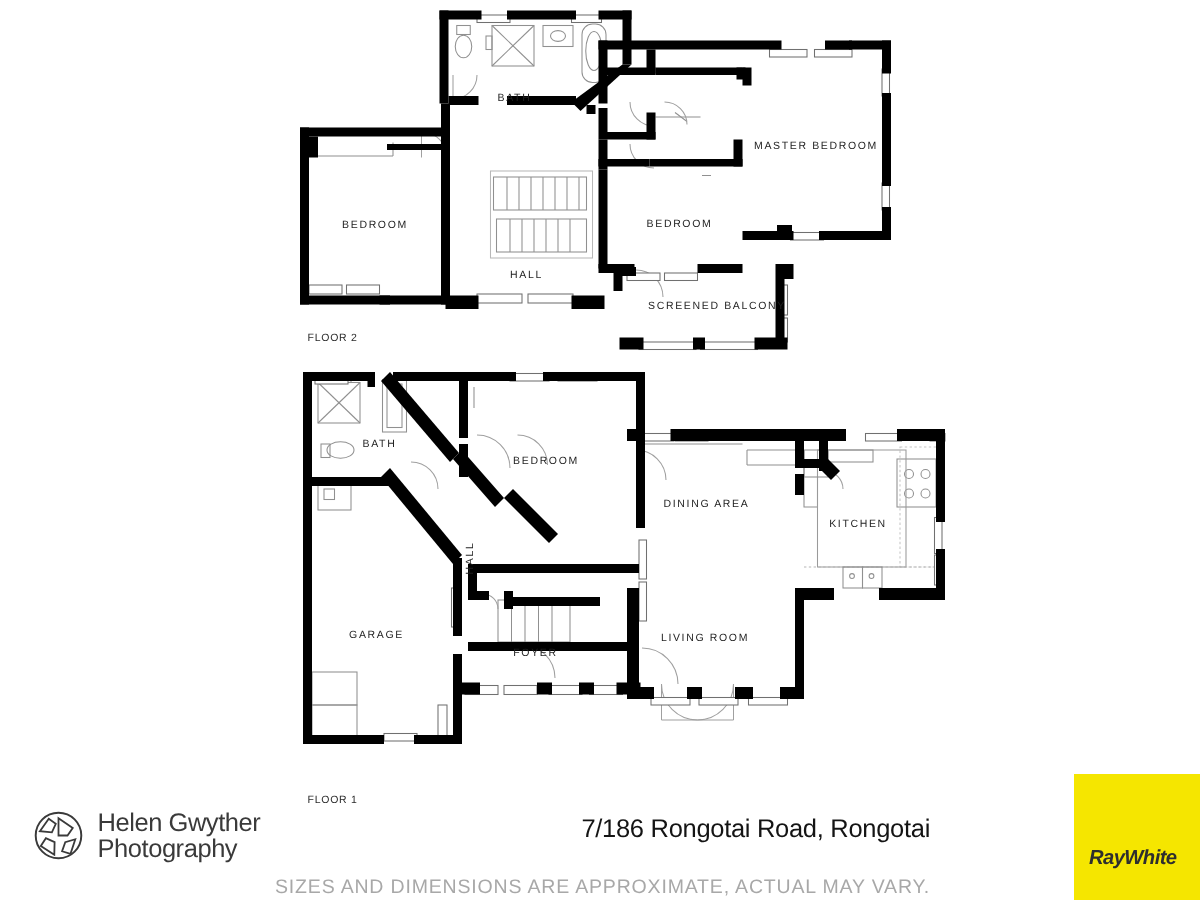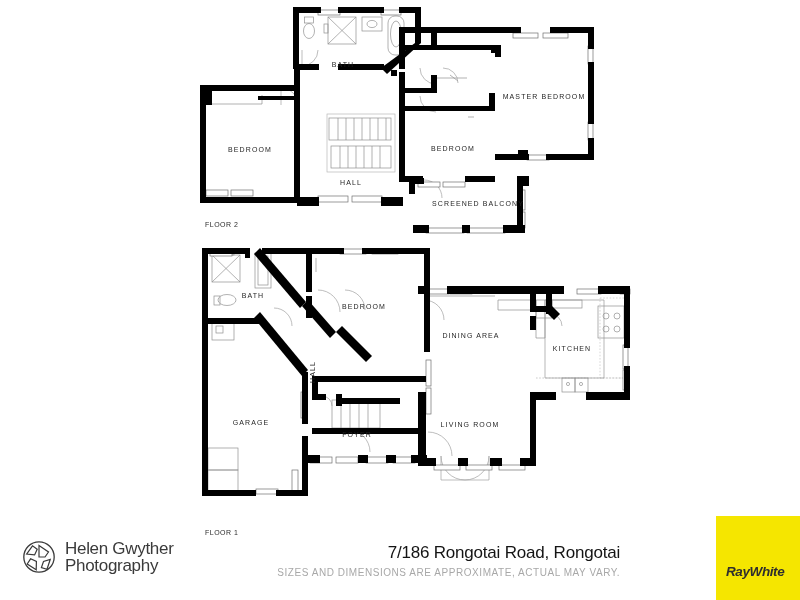--- a/index.html
+++ b/index.html
@@ -60,22 +60,22 @@
     width: 440px;
     text-align: right;
   }
   .plan-title {
     font-size: 17px;
     color: #141414;
     font-family: "Liberation Sans", sans-serif;
     letter-spacing: -0.2px;
   }
   .plan-subtitle {
-    margin-top: 4px;
-    font-size: 10px;
+    margin-top: 20px;
+    font-size: 13px;
     color: #a8a8a8;
     letter-spacing: 0.55px;
     font-family: "Liberation Sans", sans-serif;
   }
   .ray-white {
     position: absolute;
     left: 716px;
     top: 516px;
     width: 84px;
     height: 84px;

